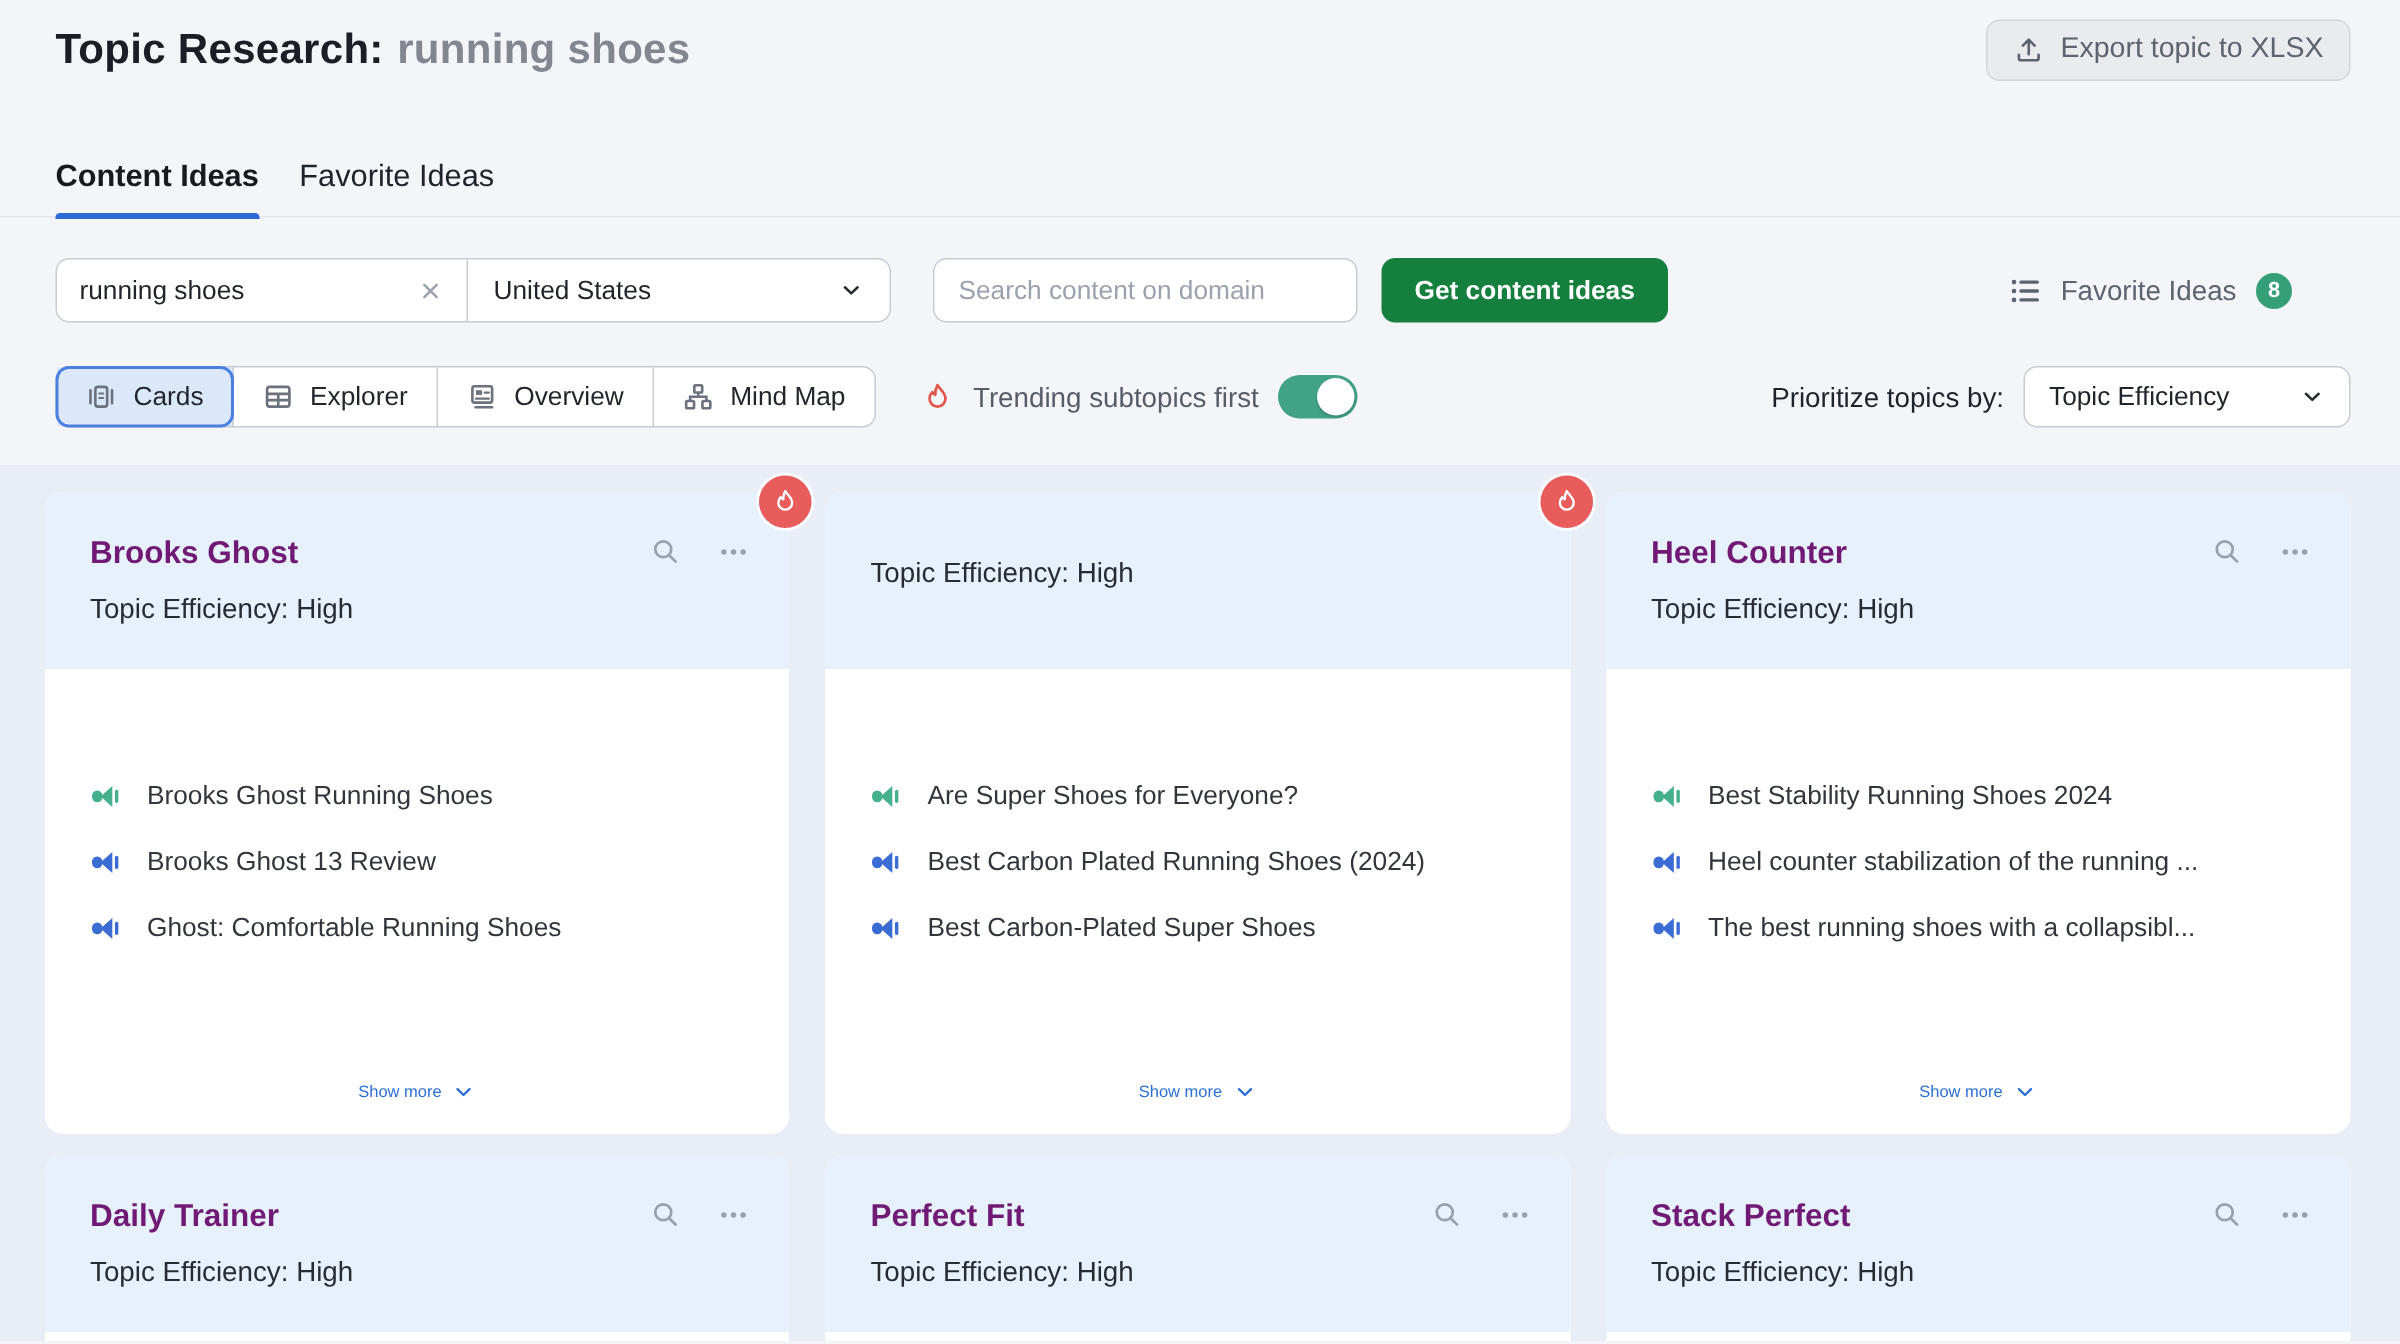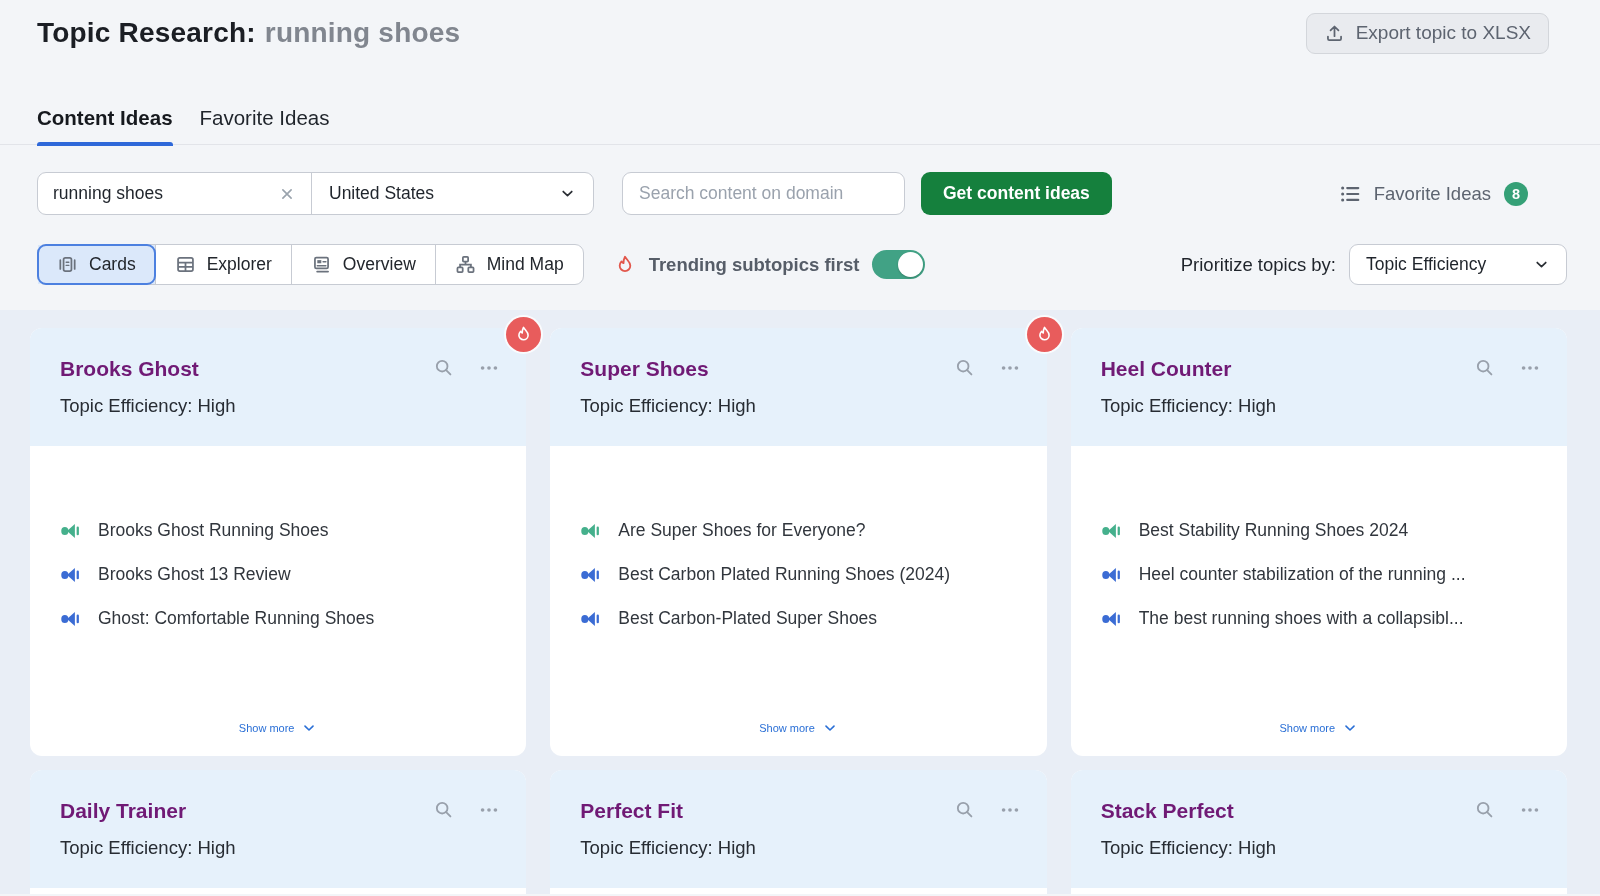--- a/index.html
+++ b/index.html
@@ -6,21 +6,21 @@
   html,body { width:1600px; height:896px; overflow:hidden; }
   body {
     font-family:"Liberation Sans", sans-serif;
     background:#f3f5f8;
     color:#1c2026;
     position:relative;
   }
   svg { display:block; }
 
   
-  .top-wrap { padding:11px 51px 0 37px; }
+  .top-wrap { padding:11px 33px 0 37px; }
   .header-row { display:flex; align-items:center; justify-content:space-between; height:44px; }
   .page-title { font-size:28px; font-weight:700; color:#1b1e24; letter-spacing:.2px; }
   .page-title .query { color:#81868f; margin-left:9px; }
   .export-btn {
     display:flex; align-items:center; gap:11px; height:41px; padding:0 17px;
     background:#e9ebef; border:1px solid #d3d6db; border-radius:9px;
     color:#5d6470; font-size:19px; font-weight:500; cursor:pointer;
   }
 
   
@@ -52,21 +52,21 @@
 
   .views-row { display:flex; align-items:center; margin-top:29px; height:41px; }
   .segmented { display:flex; height:41px; background:#fff; border:1px solid #c7cbd3; border-radius:9px; }
   .seg { display:flex; align-items:center; gap:11px; padding:0 19px; font-size:17.5px; color:#22262c;
     border-right:1px solid #c7cbd3; cursor:pointer; position:relative; }
   .seg:last-child { border-right:none; }
   .seg .seg-icon { color:#6b727d; }
   .seg.active { background:#dbe8fa; }
   .seg.active::before { content:""; position:absolute; inset:-1px; border:2px solid #4c80e0;
     border-radius:9px; pointer-events:none; }
-  .trending { display:flex; align-items:center; gap:13px; margin-left:30px;font-weight:bold; }
+  .trending { display:flex; align-items:center; gap:13px; margin-left:30px; }
   .trending .label { font-size:18.5px; color:#565d68; }
   .flame-inline { color:#e2574c; }
   .toggle { width:53px; height:29px; border-radius:15px; background:#41a285; position:relative; cursor:pointer; }
   .toggle .knob { position:absolute; top:2px; right:2px; width:25px; height:25px; border-radius:50%;
     background:#fff; box-shadow:0 1px 2px rgba(0,0,0,.2); }
   .prioritize { margin-left:auto; display:flex; align-items:center; gap:13px; }
   .prioritize .label { font-size:18.5px; color:#1f242b; }
   .dropdown { display:flex; align-items:center; justify-content:space-between; gap:14px;
     min-width:218px; height:41px; padding:0 16px; background:#fff; border:1px solid #c7cbd3;
     border-radius:9px; font-size:17.5px; color:#1f242b; cursor:pointer; }
@@ -334,35 +334,20 @@
       </div>
     </div>
 
     <div class="card">
       <div class="flame-badge">
         <svg width="19" height="19" viewBox="0 0 24 24" style="color:#fff">
             <use href="#i-flame"></use>
           </svg>
       </div>
       <div class="card-head">
-        <div class="head-top">
-          <div class="card-title">Super Shoes</div>
-          <div class="head-icons">
-            <span class="hicon">
-                <svg width="22" height="22" viewBox="0 0 24 24">
-                  <use href="#i-search"></use>
-                </svg>
-              </span>
-            <span class="hicon">
-                <svg width="22" height="22" viewBox="0 0 24 24">
-                  <use href="#i-dots"></use>
-                </svg>
-              </span>
-          </div>
-        </div>
         <div class="card-sub">Topic Efficiency: High</div>
       </div>
       <div class="card-body">
         <div class="idea-list">
           <div class="idea" data-variant="green">
             <span class="mega">
                 <svg width="21" height="21" viewBox="0 0 24 24">
                   <use href="#i-mega"></use>
                 </svg>
               </span>

